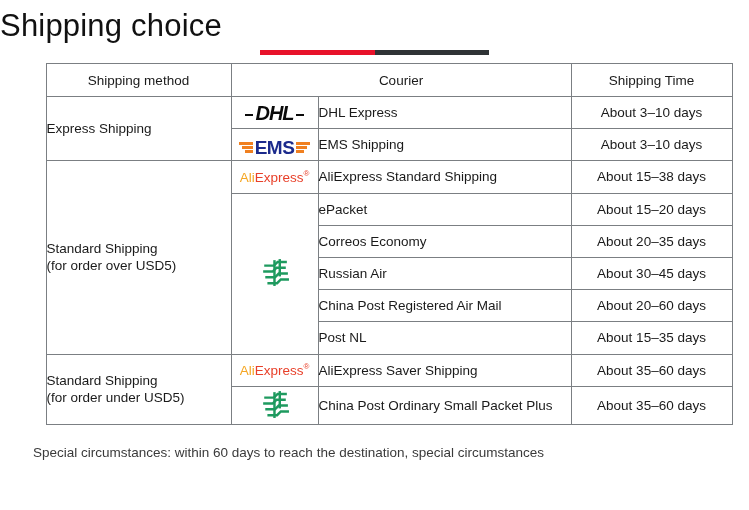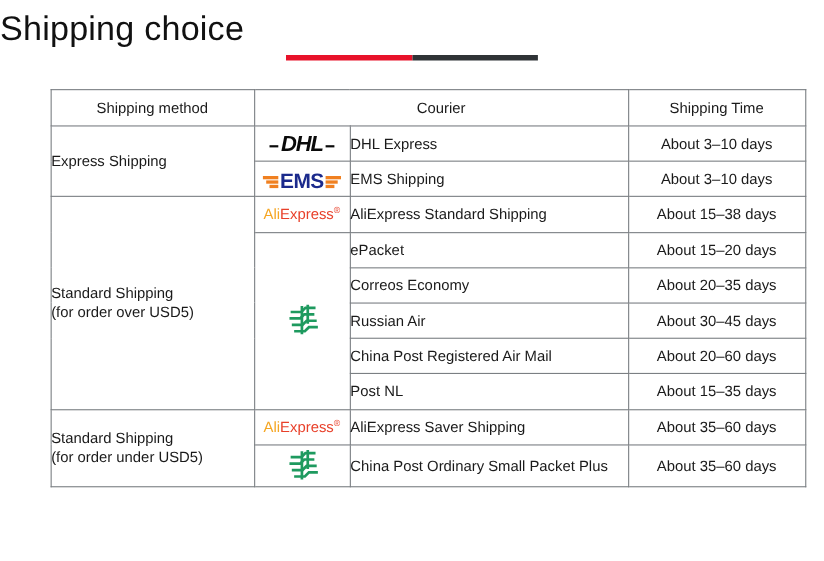--- a/index.html
+++ b/index.html
@@ -31,21 +31,21 @@
     width: 229px;
     height: 5px;
     margin: 4px auto 0 auto;
     display: flex;
   }
   .title-underline .seg-red   { flex: 1; background: #E8122A; }
   .title-underline .seg-dark  { flex: 1; background: #2f3336; }
 
   
   .table-wrap {
-    margin: 26px auto 0 auto;
+    margin: 8px auto 0 auto;
     width: 686px;
     padding-left: 28px;
   }
   table.ship {
     width: 686px;
     border-collapse: collapse;
     table-layout: fixed;
   }
   table.ship td, table.ship th {
     border: 1px solid #7b7f83;
@@ -296,13 +296,14 @@
       </span>
     </td>
     <td class="svc-cell">China Post Ordinary Small Packet Plus</td>
     <td class="time-cell">About 35–60 days</td>
   </tr>
 </tbody>
     </table>
 </div>
 
 <div class="footer">
+  <div>Special circumstances: within 60 days to reach the destination, special circumstances</div>
 </div>
 
 </body></html>

